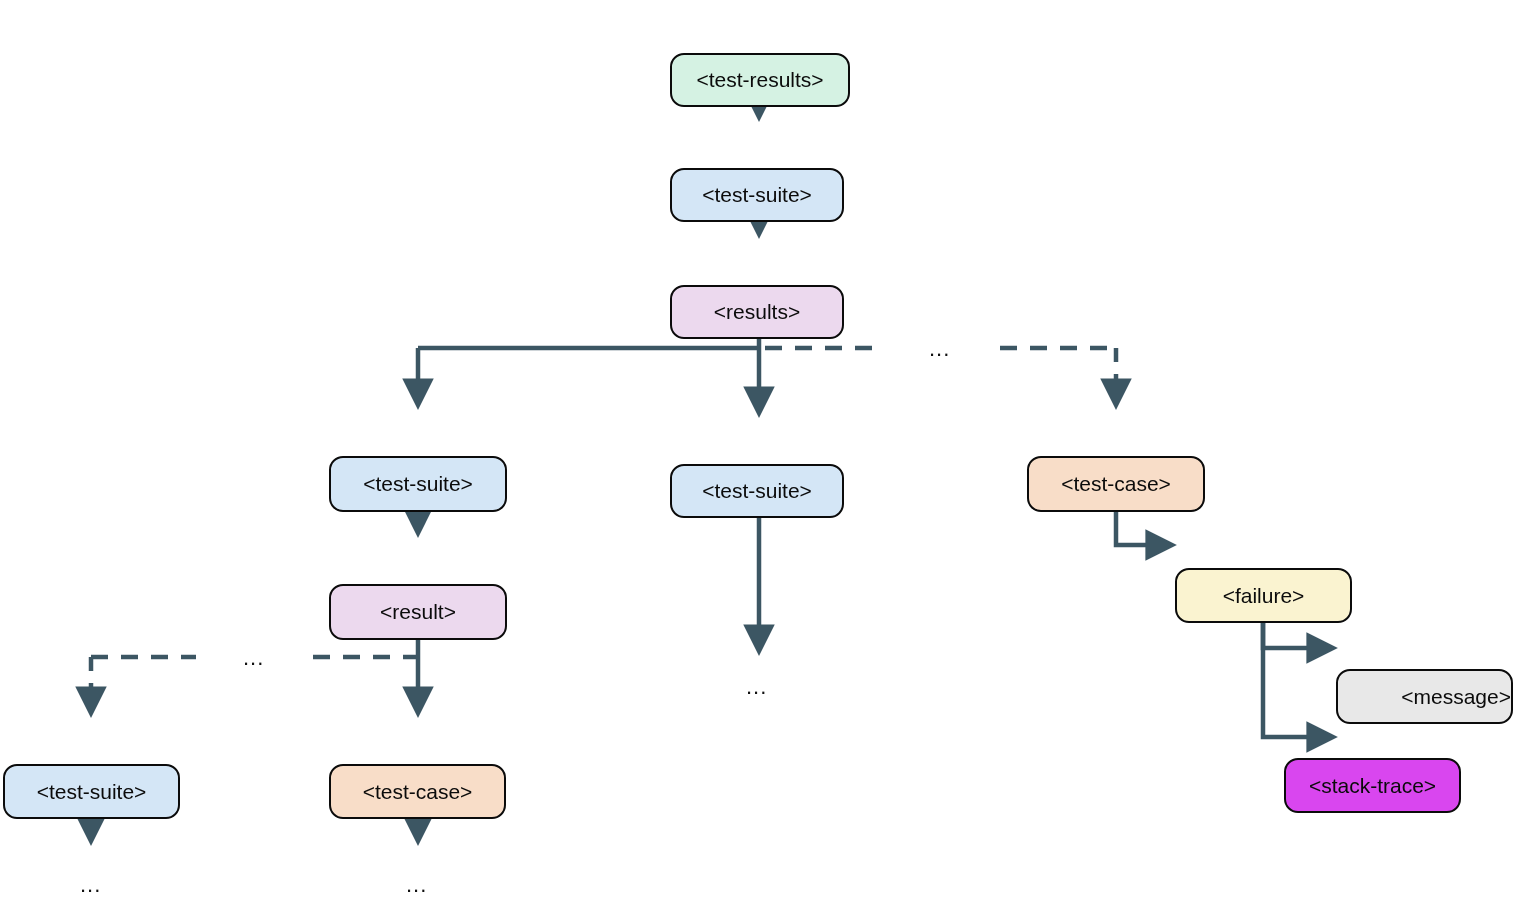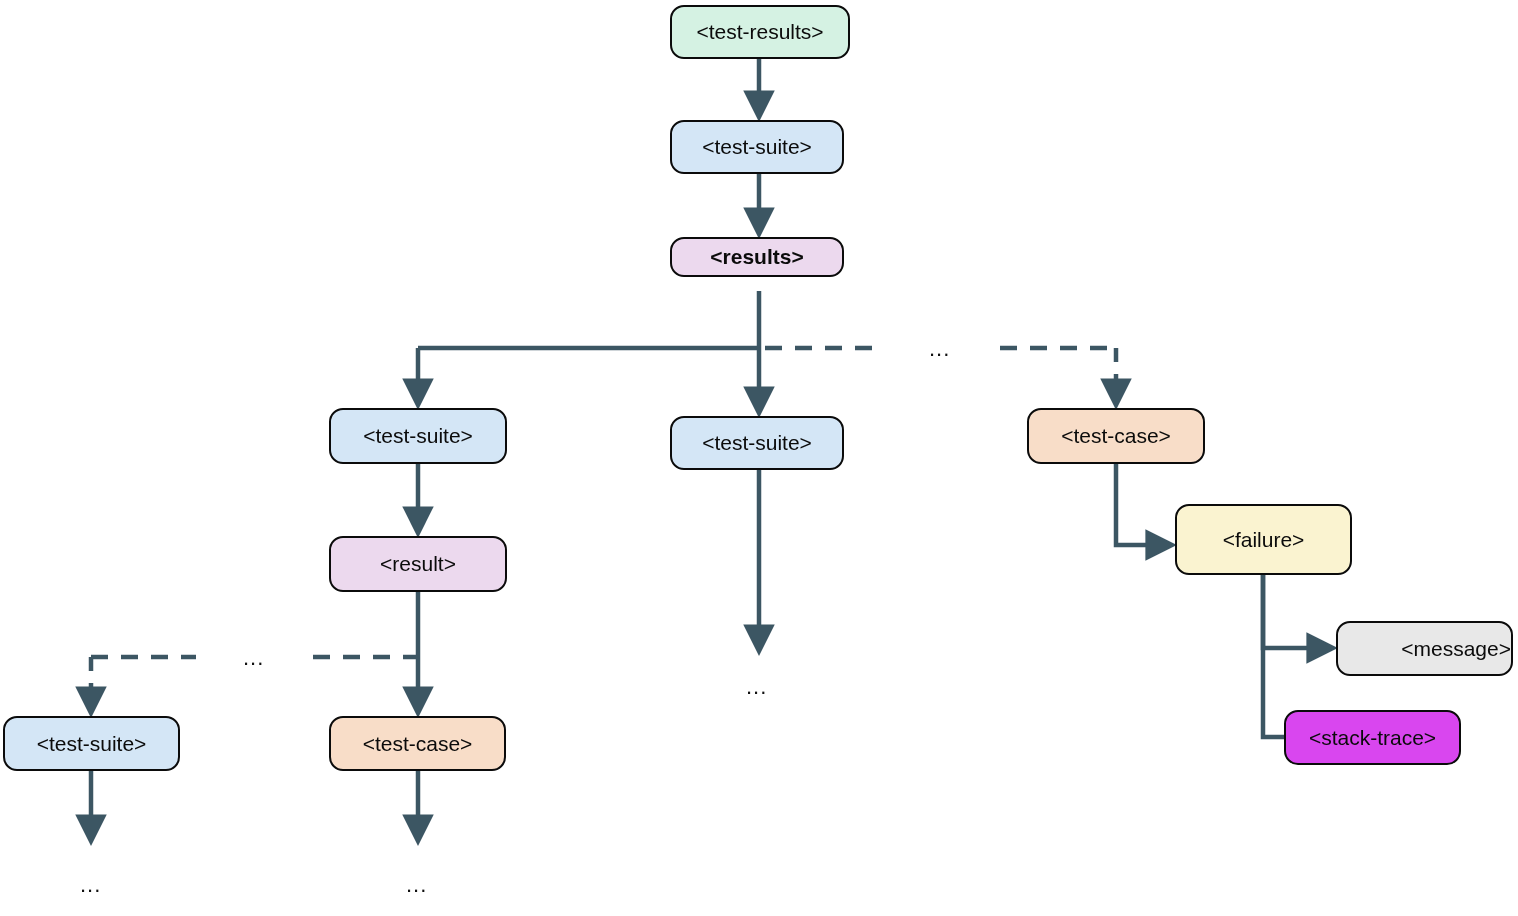--- a/index.html
+++ b/index.html
@@ -31,20 +31,21 @@
     border-radius: 14px;
     display: flex;
     align-items: center;
     justify-content: center;
     font-family: "Liberation Sans", sans-serif;
     font-size: 21px;
     color: #0b0b0b;
     letter-spacing: 0px;
     white-space: nowrap;
     z-index: 2;
+    margin-top: 48px;
   }
   .ellipsis {
     position: absolute;
     font-family: "Liberation Sans", sans-serif;
     font-size: 22px;
     color: #111111;
     line-height: 1;
     z-index: 2;
     letter-spacing: 1px;
   }
@@ -105,36 +106,36 @@
       <path d="M 91 657 L 91 710" marker-end="url(#arrow)"></path>
     </g>
   </svg>
 
   <div class="node" style="left: 670px; top: 5px; width: 180px; height: 54px; background: rgb(213, 242, 227);">
     <span>&lt;test-results&gt;</span>
   </div>
   <div class="node" style="left: 670px; top: 120px; width: 174px; height: 54px; background: rgb(212, 230, 246);">
     <span>&lt;test-suite&gt;</span>
   </div>
-  <div class="node" style="left: 670px; top: 237px; width: 174px; height: 40px; background: rgb(236, 217, 238); font-weight: bold;">
+  <div class="node" style="left: 670px; top: 237px; width: 174px; height: 54px; background: rgb(236, 217, 238);">
     <span>&lt;results&gt;</span>
   </div>
   <div class="node" style="left: 329px; top: 408px; width: 178px; height: 56px; background: rgb(212, 230, 246);">
     <span>&lt;test-suite&gt;</span>
   </div>
   <div class="node" style="left: 670px; top: 416px; width: 174px; height: 54px; background: rgb(212, 230, 246);">
     <span>&lt;test-suite&gt;</span>
   </div>
   <div class="node" style="left: 1027px; top: 408px; width: 178px; height: 56px; background: rgb(248, 221, 200);">
     <span>&lt;test-case&gt;</span>
   </div>
   <div class="node" style="left: 329px; top: 536px; width: 178px; height: 56px; background: rgb(236, 217, 238); align-items: center;">
     <span>&lt;result&gt;</span>
   </div>
-  <div class="node" style="left: 1175px; top: 504px; width: 177px; height: 71px; background: rgb(250, 243, 208);">
+  <div class="node" style="left: 1175px; top: 520px; width: 177px; height: 55px; background: rgb(250, 243, 208);">
     <span>&lt;failure&gt;</span>
   </div>
   <div class="node" style="left: 3px; top: 716px; width: 177px; height: 55px; background: rgb(212, 230, 246);">
     <span>&lt;test-suite&gt;</span>
   </div>
   <div class="node" style="left: 329px; top: 716px; width: 177px; height: 55px; background: rgb(248, 221, 200);">
     <span>&lt;test-case&gt;</span>
   </div>
   <div class="node" style="left: 1336px; top: 621px; width: 177px; height: 55px; background: rgb(232, 232, 232); justify-content: flex-end;">
     <span>&lt;message&gt;</span>

